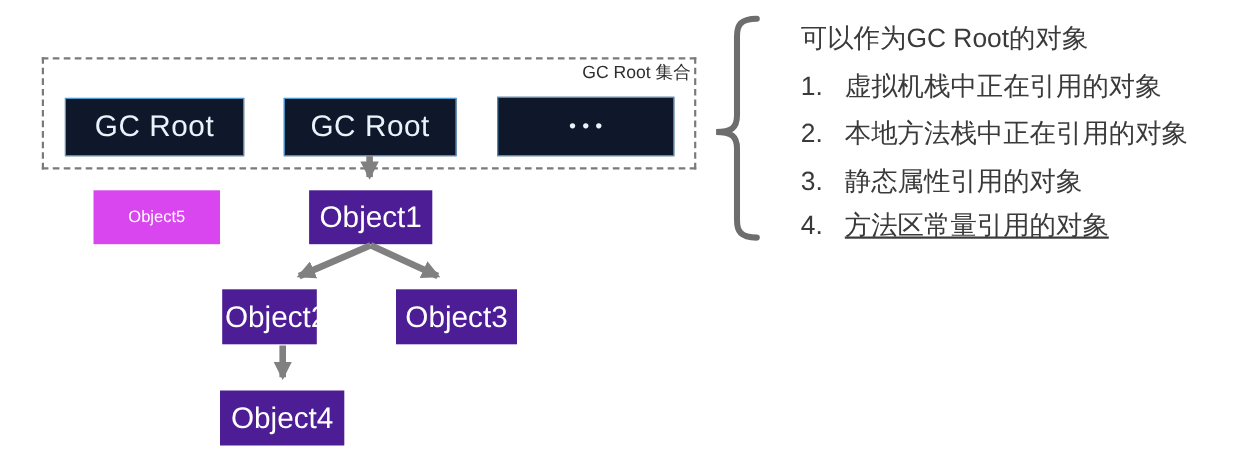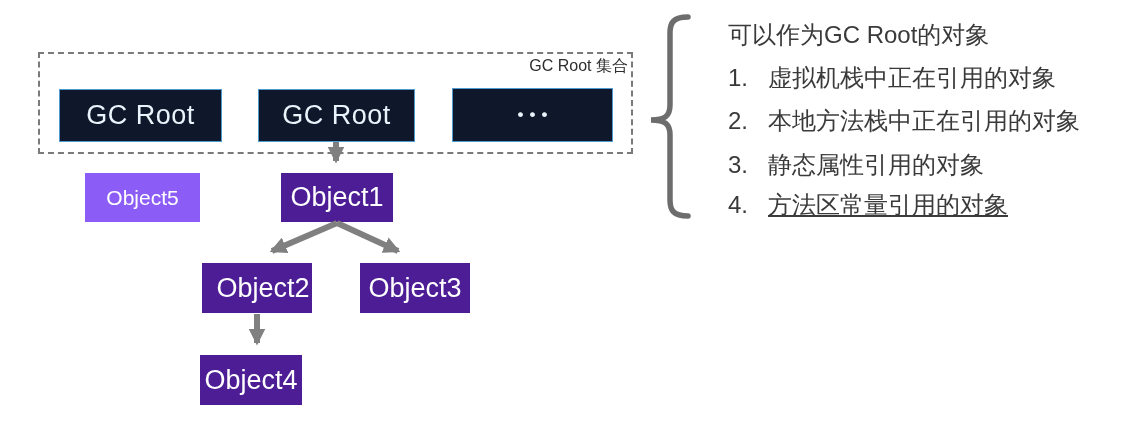--- a/index.html
+++ b/index.html
@@ -53,31 +53,31 @@
     font-size: 17px;
     font-weight: 700;
     letter-spacing: 6px;
     text-indent: 6px;
   }
   .green {
     background: #4c1d95;
     font-size: 27px;
   }
   .brown {
-    background: #8b5cf6;
-    font-size: 21px;
+    background: #d946ef;
+    font-size: 15px;
   }
   #gcroot1 { left: 59px;  top: 89px;  width: 163px; height: 53px; }
   #gcroot2 { left: 258px; top: 89px;  width: 157px; height: 53px; }
   #gcroot3 { left: 452px; top: 88px;  width: 161px; height: 54px; }
   #object5 { left: 85px;  top: 173px; width: 115px; height: 49px; }
   #object1 { left: 281px; top: 173px; width: 112px; height: 49px; }
-  #object2 { left: 202px; top: 263px; width: 110px; height: 50px; padding-left: 12px; }
+  #object2 { left: 202px; top: 263px; width: 86px; height: 50px; padding-left: 12px; }
   #object3 { left: 360px; top: 263px; width: 110px; height: 50px; text-align: center; }
-  #object4 { left: 200px; top: 355px; width: 102px; height: 50px; justify-content: center; }
+  #object4 { left: 200px; top: 355px; width: 113px; height: 50px; justify-content: center; }
   .overlay {
     position: absolute;
     left: 0;
     top: 0;
     width: 1122px;
     height: 432px;
     pointer-events: none;
   }
   .notes-line {
     position: absolute;

